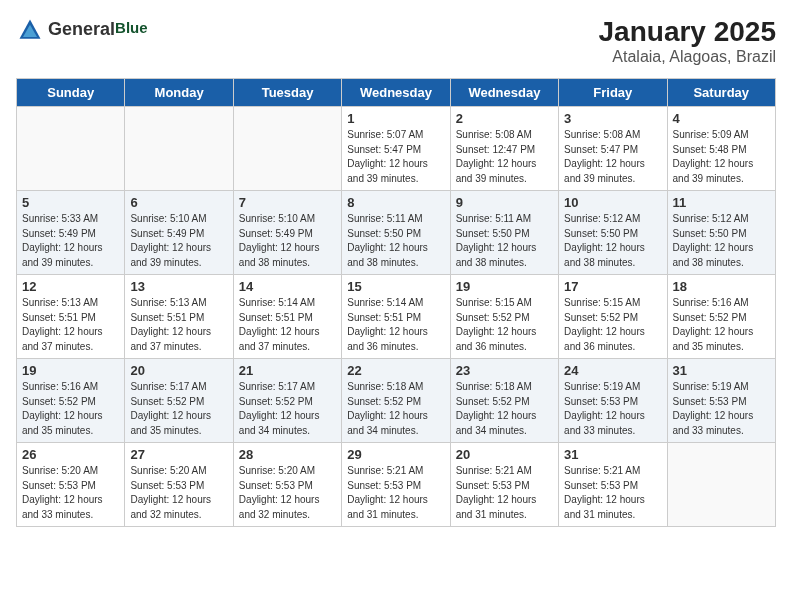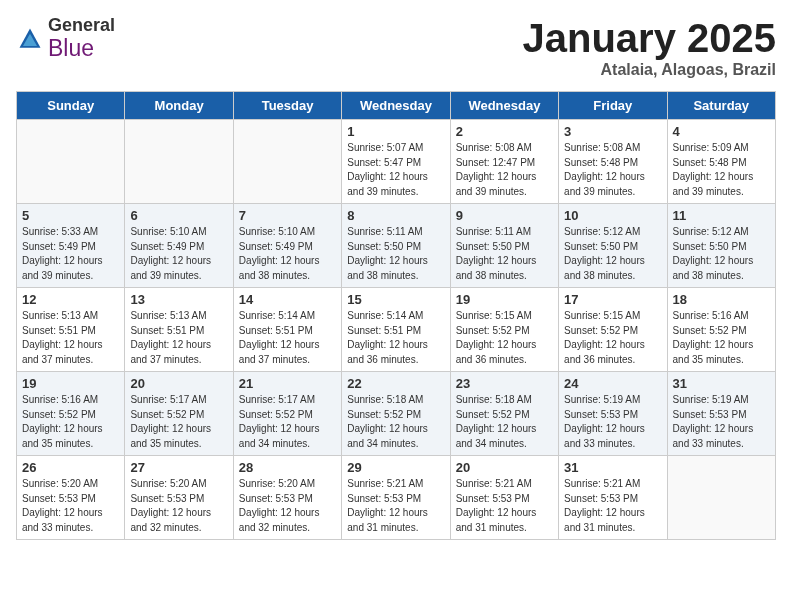--- a/index.html
+++ b/index.html
@@ -16,49 +16,48 @@
       align-items: flex-start;
       margin-bottom: 12px;
     }
     .logo {
       display: flex;
       align-items: center;
       gap: 4px;
     }
     .logo-text {
       display: flex;
-      flex-direction: column;
+      flex-direction: row;
       line-height: 1.1;
     }
     .logo-general {
       font-size: 18px;
       font-weight: bold;
       color: #333;
     }
     .logo-blue {
-      font-size: 23px;
-      font-weight: normal;
-      color: #701a75;
+      font-size: 15px;
+      font-weight: bold;
+      color: #14532d;
     }
     .logo-icon {
       width: 28px;
       height: 28px;
     }
     .title-block {
       text-align: right;
     }
     .calendar-title {
-      font-size: 40px;
+      font-size: 28px;
       font-weight: bold;
       color: #222;
     }
     .calendar-subtitle {
       font-size: 16px;
       color: #555;
-      font-weight: bold;
     }
     table {
       width: 100%;
       border-collapse: collapse;
       table-layout: fixed;
     }
     th {
       background-color: #1a5fa8;
       color: #fff;
       font-size: 13px;
@@ -141,21 +140,21 @@
         <td>
           <span class="day-num">2</span>
           <div class="day-info">Sunrise: 5:08 AM
 Sunset: 12:47 PM
 Daylight: 12 hours
 and 39 minutes.</div>
         </td>
         <td>
           <span class="day-num">3</span>
           <div class="day-info">Sunrise: 5:08 AM
-Sunset: 5:48 PM
+Sunset: 5:47 PM
 Daylight: 12 hours
 and 39 minutes.</div>
         </td>
         <td>
           <span class="day-num">4</span>
           <div class="day-info">Sunrise: 5:09 AM
 Sunset: 5:48 PM
 Daylight: 12 hours
 and 39 minutes.</div>
         </td>

